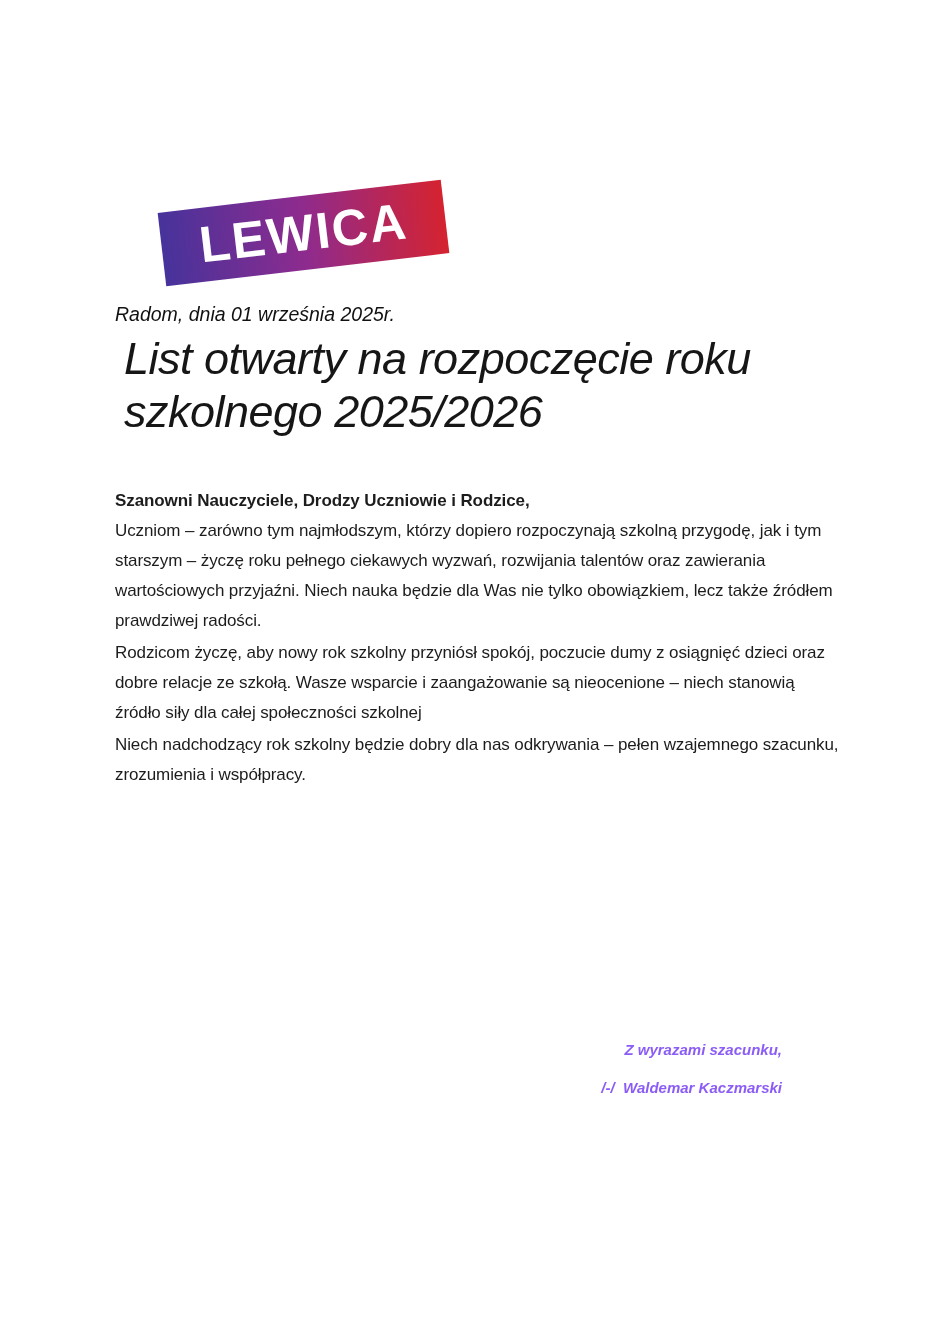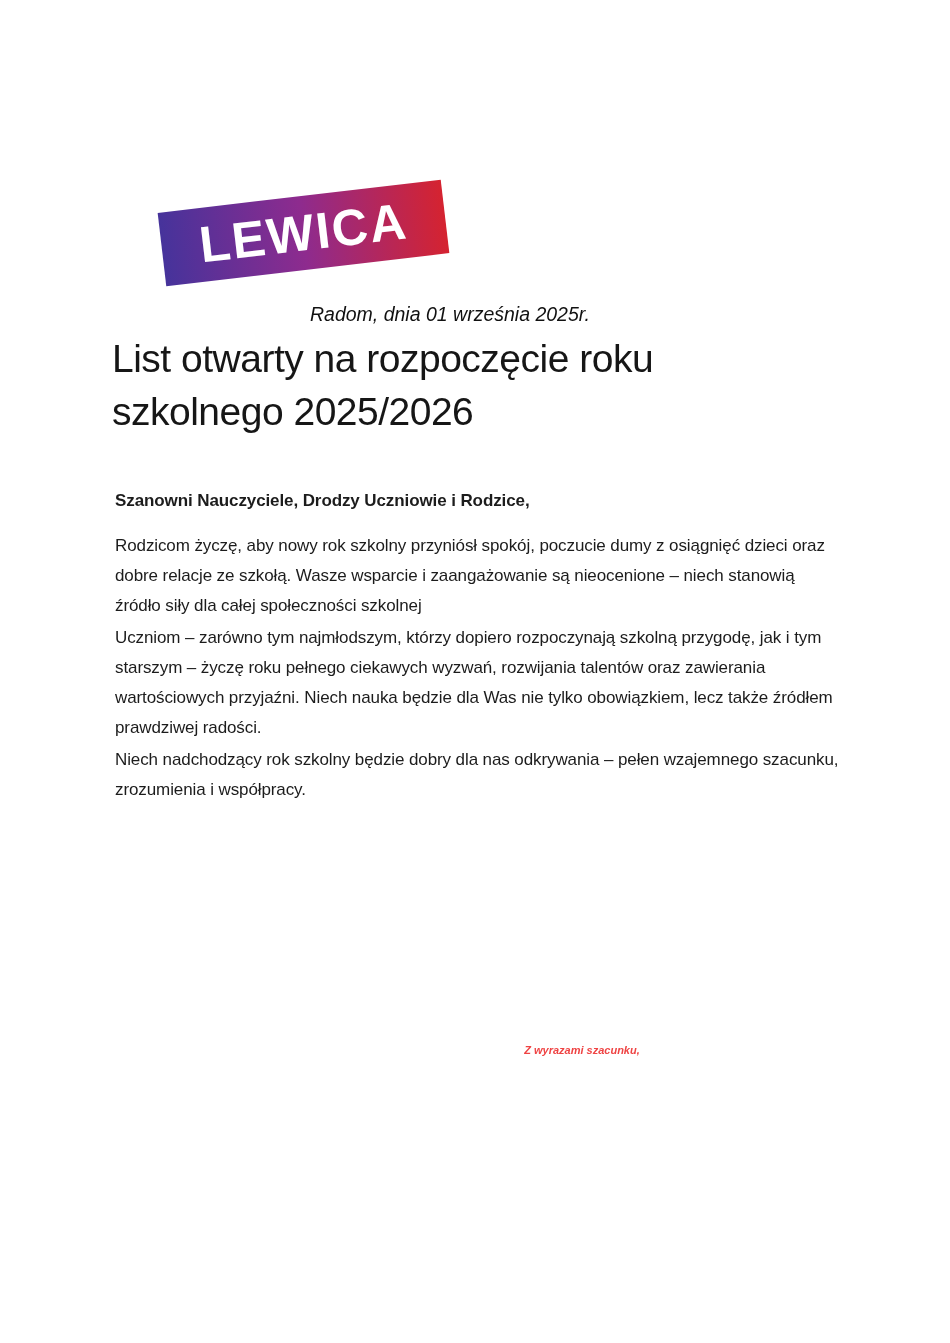--- a/index.html
+++ b/index.html
@@ -38,70 +38,71 @@
     line-height: 1;
     transform: scaleY(1.02);
   }
 
   
   .date-line {
     position: absolute;
     left: 115px;
     top: 303px;
     width: 670px;
-    text-align: center;
+    text-align: left;
     font-style: italic;
     font-size: 19.5px;
     color: #111111;
   }
 
   
   .doc-title {
     position: absolute;
-    left: 112px;
+    left: 124px;
     top: 332px;
     width: 690px;
+    font-style: italic;
     font-weight: 400;
-    font-size: 39px;
+    font-size: 45px;
     line-height: 53px;
     letter-spacing: -0.5px;
     color: #161616;
   }
 
   
   .content {
     position: absolute;
     left: 115px;
     top: 486px;
     width: 726px;
     font-size: 17px;
     line-height: 30px;
     letter-spacing: -0.1px;
     color: #1c1c1c;
   }
   .content .greeting {
     font-weight: bold;
-    margin: 0 0 15px 0;
+    margin: 0 0 0 0;
   }
   .content p.body-par {
     margin: 0 0 2px 0;
   }
 
   
   .signature {
     position: absolute;
     left: 382px;
     top: 1038px;
     width: 400px;
-    text-align: center;
+    text-align: right;
     font-weight: bold;
     font-style: italic;
-    font-size: 11px;
+    font-size: 15px;
     line-height: 24px;
-    color: #ef4444;
+    color: #8b5cf6;
   }
   .signature .sig-line {
     margin: 0 0 14px 0;
     white-space: pre-wrap;
   }
 </style>
 </head>
 <body>
 
 <div class="page">
@@ -109,22 +110,23 @@
   <div class="logo">
     <span class="logo-text">LEWICA</span>
   </div>
 
   <div class="date-line">Radom, dnia 01 września 2025r.</div>
 
   <h1 class="doc-title" style="margin:0; font-weight:400;">List otwarty na rozpoczęcie roku szkolnego 2025/2026</h1>
 
   <div class="content">
     <p class="greeting">Szanowni Nauczyciele, Drodzy Uczniowie i Rodzice,</p>
+    <p class="body-par">Uczniom – zarówno tym najmłodszym, którzy dopiero rozpoczynają szkolną przygodę, jak i tym starszym – życzę roku pełnego ciekawych wyzwań, rozwijania talentów oraz zawierania wartościowych przyjaźni. Niech nauka będzie dla Was nie tylko obowiązkiem, lecz także źródłem prawdziwej radości.</p>
     <p class="body-par">Rodzicom życzę, aby nowy rok szkolny przyniósł spokój, poczucie dumy z osiągnięć dzieci oraz dobre relacje ze szkołą. Wasze wsparcie i zaangażowanie są nieocenione – niech stanowią źródło siły dla całej społeczności szkolnej</p>
-    <p class="body-par">Uczniom – zarówno tym najmłodszym, którzy dopiero rozpoczynają szkolną przygodę, jak i tym starszym – życzę roku pełnego ciekawych wyzwań, rozwijania talentów oraz zawierania wartościowych przyjaźni. Niech nauka będzie dla Was nie tylko obowiązkiem, lecz także źródłem prawdziwej radości.</p>
     <p class="body-par">Niech nadchodzący rok szkolny będzie dobry dla nas odkrywania – pełen wzajemnego szacunku, zrozumienia i współpracy.</p>
   </div>
 
   <div class="signature">
     <p class="sig-line">Z wyrazami szacunku,</p>
+    <p class="sig-line">/-/  Waldemar Kaczmarski</p>
   </div>
 
 </div>
 
 </body></html>

